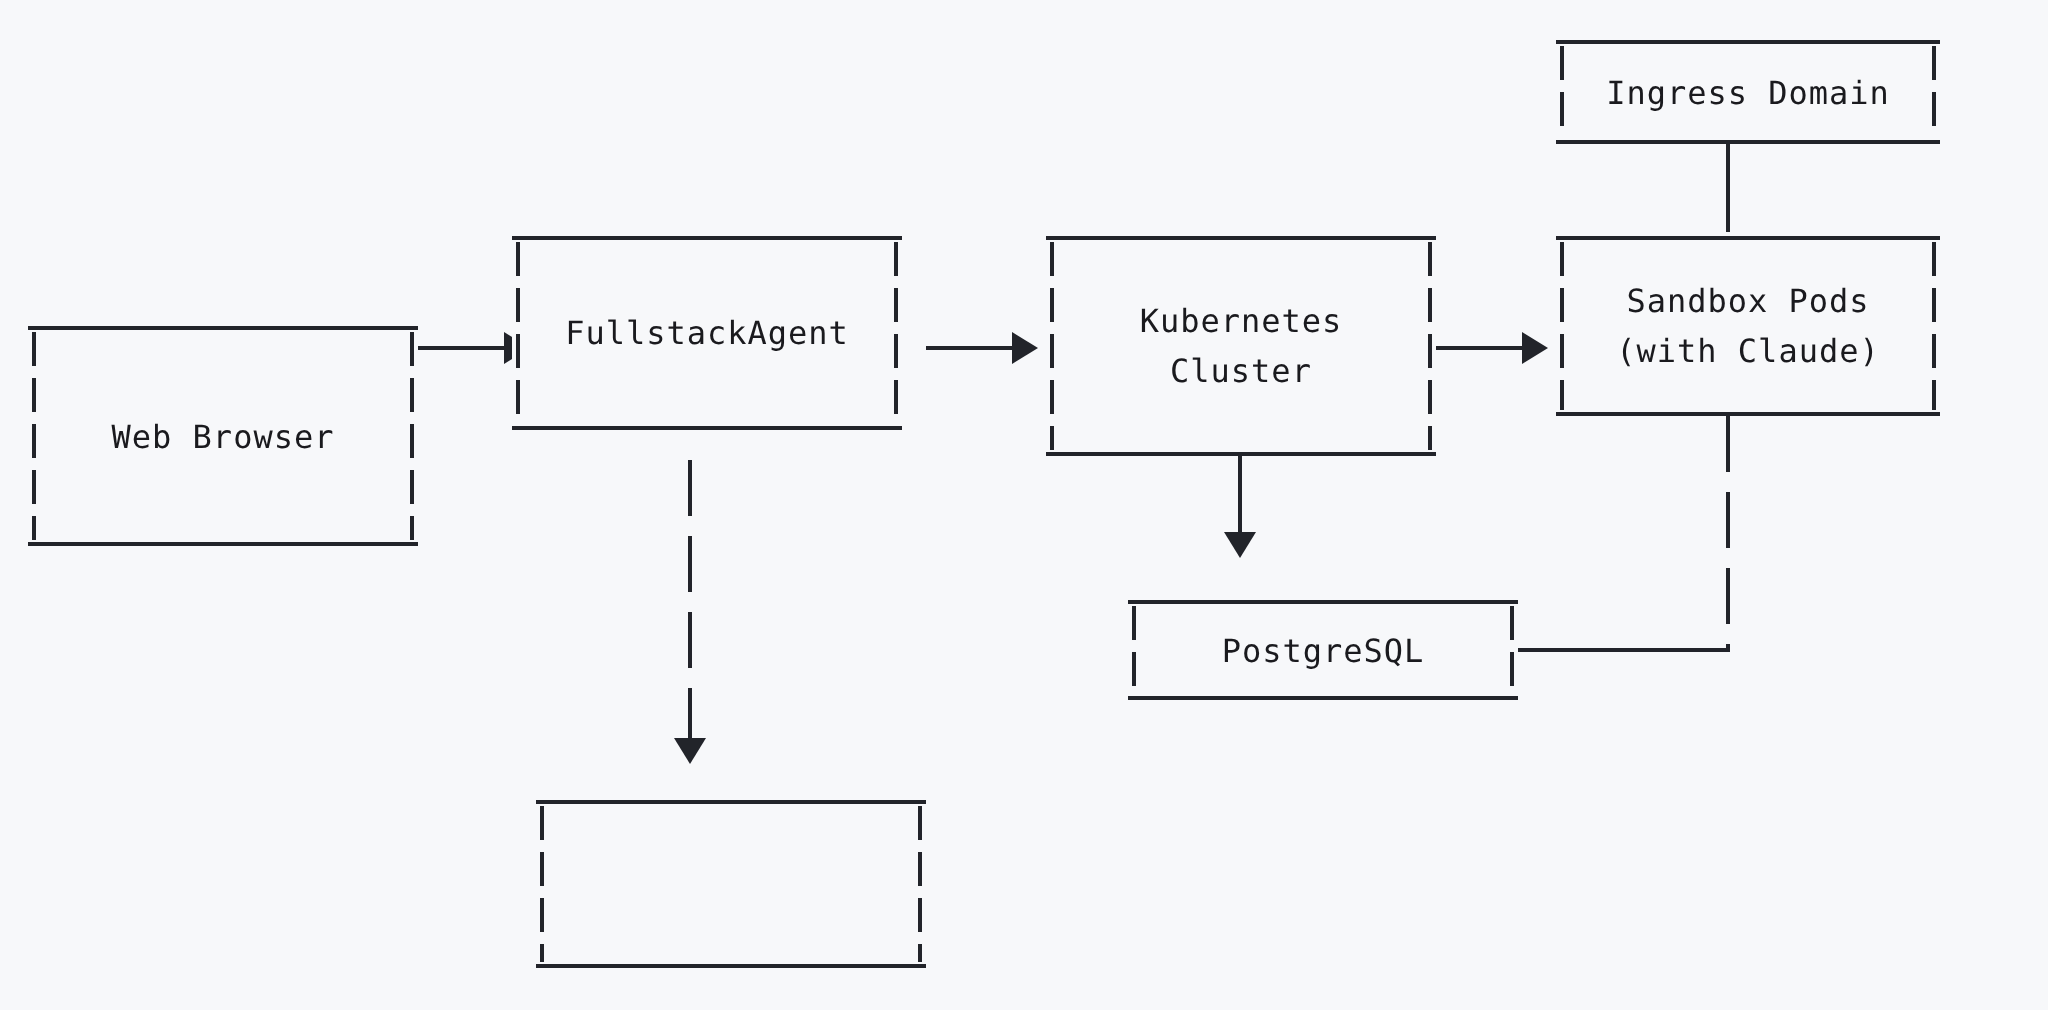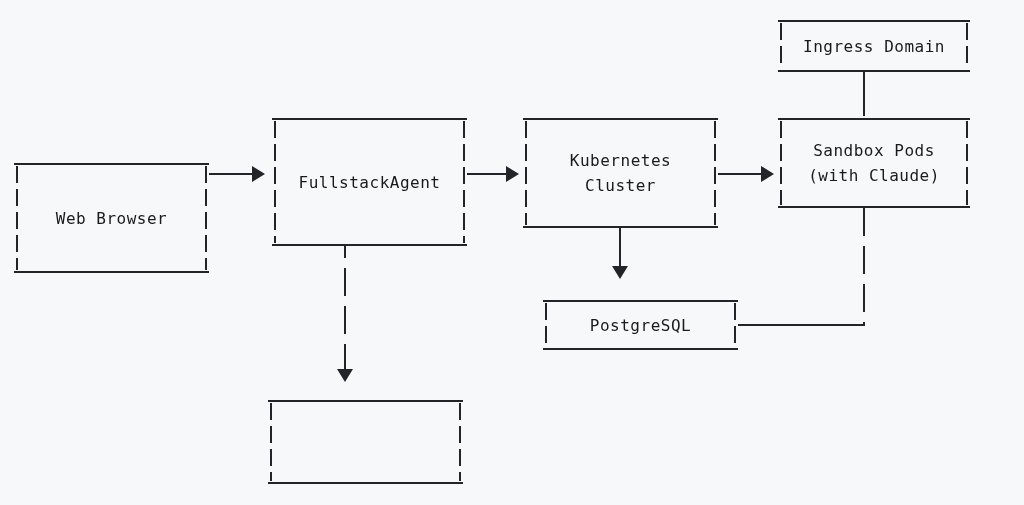--- a/index.html
+++ b/index.html
@@ -135,21 +135,21 @@
   <div class="conn h-solid" style="left:728px; top:324px; width:137px;"></div>
 
   <div class="node" style="left:14px; top:118px; width:195px; height:110px;margin-top:45px;">
     <span class="rule top"></span>
     <span class="rule bottom"></span>
     <span class="stile left"></span>
     <span class="stile right"></span>
     <span class="label">Web Browser</span>
   </div>
 
-  <div class="node" style="left:272px; top:118px; width:195px; height:128px;align-items:center;">
+  <div class="node" style="left:256px; top:118px; width:195px; height:97px;align-items:center;">
     <span class="rule top"></span>
     <span class="rule bottom"></span>
     <span class="stile left"></span>
     <span class="stile right"></span>
     <span class="label">FullstackAgent</span>
   </div>
 
   <div class="node" style="left:523px; top:118px; width:195px; height:110px;">
     <span class="rule top"></span>
     <span class="rule bottom"></span>
@@ -169,21 +169,21 @@
   </div>
 
   <div class="node" style="left:778px; top:20px; width:192px; height:52px;">
     <span class="rule top"></span>
     <span class="rule bottom"></span>
     <span class="stile left"></span>
     <span class="stile right"></span>
     <span class="label">Ingress Domain</span>
   </div>
 
-  <div class="node" style="left:543px; top:300px; width:195px; height:50px;">
+  <div class="node" style="left:564px; top:300px; width:195px; height:50px;">
     <span class="rule top"></span>
     <span class="rule bottom"></span>
     <span class="stile left"></span>
     <span class="stile right"></span>
     <span class="label">PostgreSQL</span>
   </div>
 
   <div class="node" style="left:268px; top:400px; width:195px; height:84px;">
     <span class="rule top"></span>
     <span class="rule bottom"></span>

